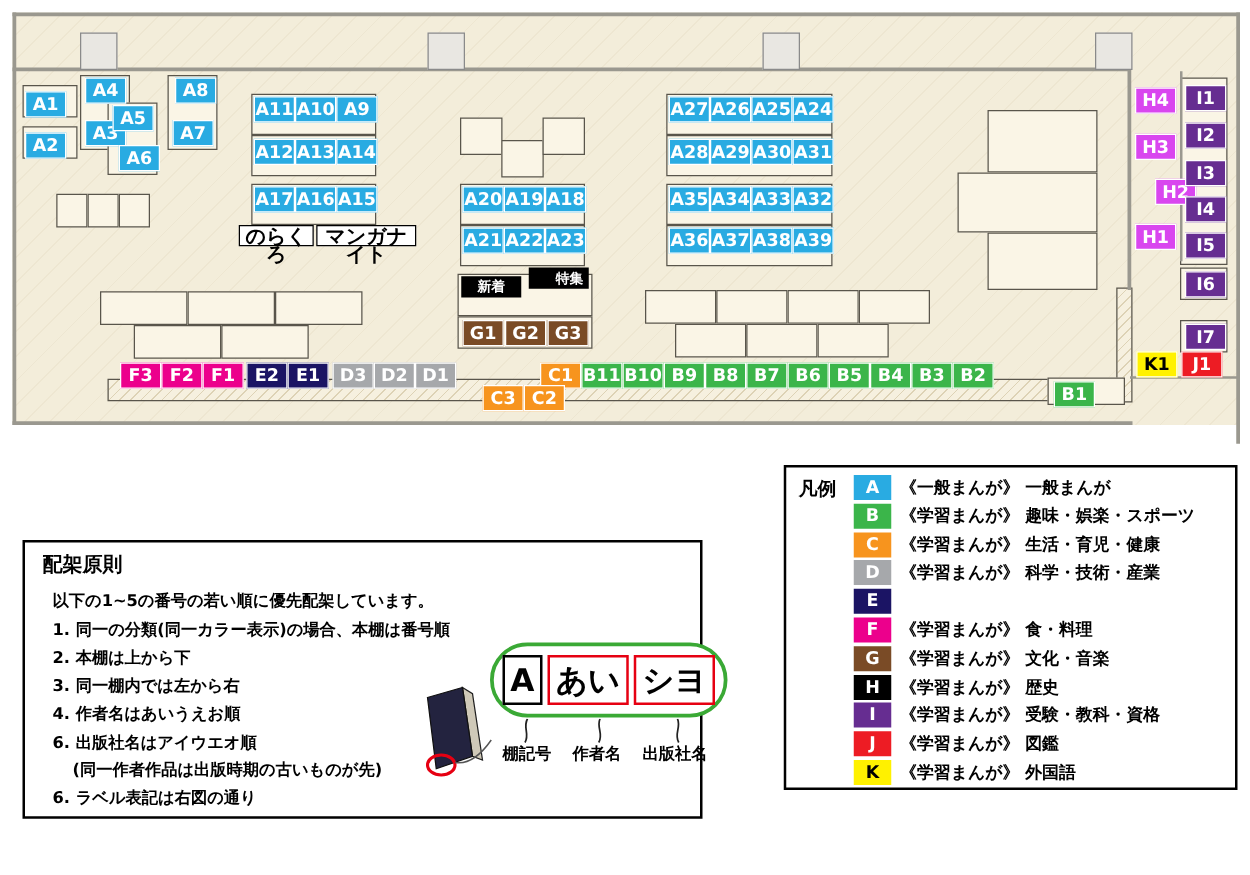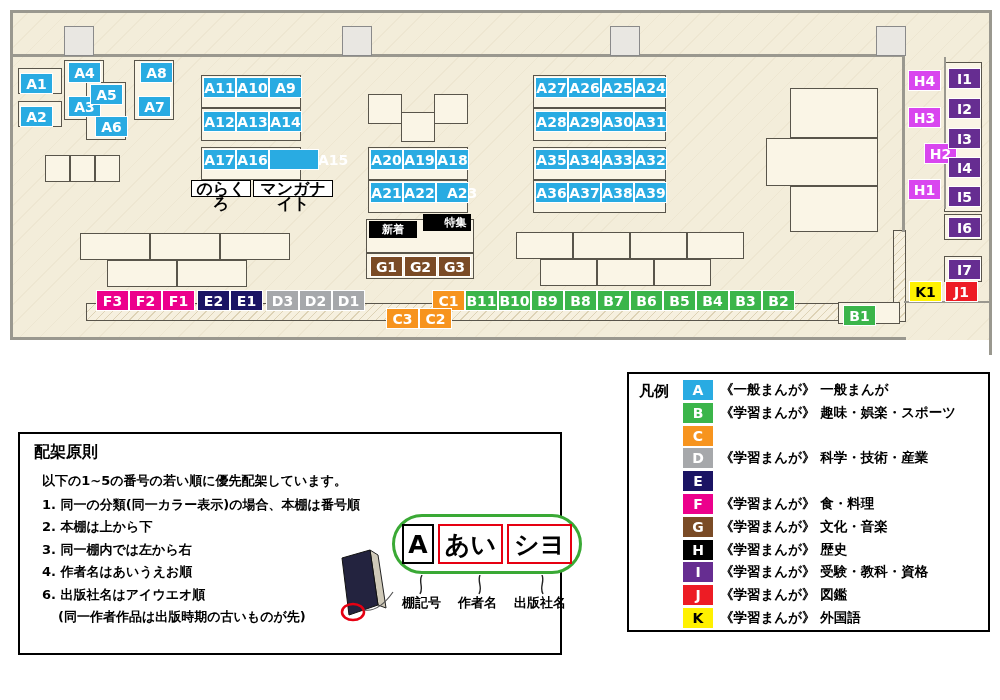--- a/index.html
+++ b/index.html
@@ -123,27 +123,27 @@
       <div class="shelf-label cat-A" style="left: 140px; top: 62px;">A8</div>
       <div class="shelf-label cat-A" style="left: 138px; top: 96px;">A7</div>
       <div class="shelf-label cat-A" style="left: 203px; top: 77px;">A11</div>
       <div class="shelf-label cat-A" style="left: 236px; top: 77px;">A10</div>
       <div class="shelf-label cat-A" style="left: 269px; top: 77px;">A9</div>
       <div class="shelf-label cat-A" style="left: 203px; top: 111px;">A12</div>
       <div class="shelf-label cat-A" style="left: 236px; top: 111px;">A13</div>
       <div class="shelf-label cat-A" style="left: 269px; top: 111px;">A14</div>
       <div class="shelf-label cat-A" style="left: 203px; top: 149px;">A17</div>
       <div class="shelf-label cat-A" style="left: 236px; top: 149px;">A16</div>
-      <div class="shelf-label cat-A" style="left: 269px; top: 149px; padding-left: 48px;">A15</div>
+      <div class="shelf-label cat-A" style="left: 269px; top: 149px;">A15</div>
       <div class="shelf-label cat-A" style="left: 370px; top: 149px;">A20</div>
       <div class="shelf-label cat-A" style="left: 403px; top: 149px;">A19</div>
       <div class="shelf-label cat-A" style="left: 436px; top: 149px;">A18</div>
       <div class="shelf-label cat-A" style="left: 370px; top: 182px;">A21</div>
       <div class="shelf-label cat-A" style="left: 403px; top: 182px;">A22</div>
-      <div class="shelf-label cat-A" style="left: 436px; top: 182px; padding-left: 10px;">A23</div>
+      <div class="shelf-label cat-A" style="left: 436px; top: 182px;">A23</div>
       <div class="shelf-label cat-A" style="left: 535px; top: 77px;">A27</div>
       <div class="shelf-label cat-A" style="left: 568px; top: 77px;">A26</div>
       <div class="shelf-label cat-A" style="left: 601px; top: 77px;">A25</div>
       <div class="shelf-label cat-A" style="left: 634px; top: 77px;">A24</div>
       <div class="shelf-label cat-A" style="left: 535px; top: 111px;">A28</div>
       <div class="shelf-label cat-A" style="left: 568px; top: 111px;">A29</div>
       <div class="shelf-label cat-A" style="left: 601px; top: 111px; text-align: right;">A30</div>
       <div class="shelf-label cat-A" style="left: 634px; top: 111px;">A31</div>
       <div class="shelf-label cat-A" style="left: 535px; top: 149px;">A35</div>
       <div class="shelf-label cat-A" style="left: 568px; top: 149px;">A34</div>
@@ -203,20 +203,21 @@
         <div class="legend-row">
           <span class="legend-chip" style="background: rgb(41, 171, 226); color: rgb(255, 255, 255);">A</span>
           <span class="legend-text">《一般まんが》 一般まんが</span>
         </div>
         <div class="legend-row">
           <span class="legend-chip" style="background: rgb(59, 181, 74); color: rgb(255, 255, 255);">B</span>
           <span class="legend-text">《学習まんが》 趣味・娯楽・スポーツ</span>
         </div>
         <div class="legend-row">
           <span class="legend-chip" style="background: rgb(247, 148, 30); color: rgb(255, 255, 255);">C</span>
+          <span class="legend-text">《学習まんが》 生活・育児・健康</span>
         </div>
         <div class="legend-row">
           <span class="legend-chip" style="background: rgb(166, 168, 171); color: rgb(255, 255, 255);">D</span>
           <span class="legend-text">《学習まんが》 科学・技術・産業</span>
         </div>
         <div class="legend-row">
           <span class="legend-chip" style="background: rgb(27, 20, 100); color: rgb(255, 255, 255);">E</span>
         </div>
         <div class="legend-row">
           <span class="legend-chip" style="background: rgb(236, 0, 140); color: rgb(255, 255, 255);">F</span>
@@ -248,20 +249,21 @@
   <div id="principles-box">
     <div id="principles-title">配架原則</div>
     <div id="principles-intro">以下の1~5の番号の若い順に優先配架しています。</div>
     <div id="principle-list">
         <div class="principle-item">1. 同一の分類(同一カラー表示)の場合、本棚は番号順</div>
         <div class="principle-item">2. 本棚は上から下</div>
         <div class="principle-item">3. 同一棚内では左から右</div>
         <div class="principle-item">4. 作者名はあいうえお順</div>
         <div class="principle-item">6. 出版社名はアイウエオ順</div>
         <div class="principle-item indent">(同一作者作品は出版時期の古いものが先)</div>
+        <div class="principle-item">6. ラベル表記は右図の通り</div>
       </div>
 
     <svg id="book-icon" width="58" height="78" viewBox="0 0 58 78">
       <polygon points="34,4 42,9 50,62 42,59" fill="#cfc9b8" stroke="#222" stroke-width="1"></polygon>
       <polygon points="6,12 34,4 42,59 13,69" fill="#23233f" stroke="#111" stroke-width="1"></polygon>
       <ellipse cx="17" cy="66" rx="11" ry="8" fill="none" stroke="#e60012" stroke-width="2.5"></ellipse>
       <path d="M28,64 C40,66 50,56 57,46" fill="none" stroke="#555" stroke-width="1.2"></path>
     </svg>
 
     <div id="label-oval">

